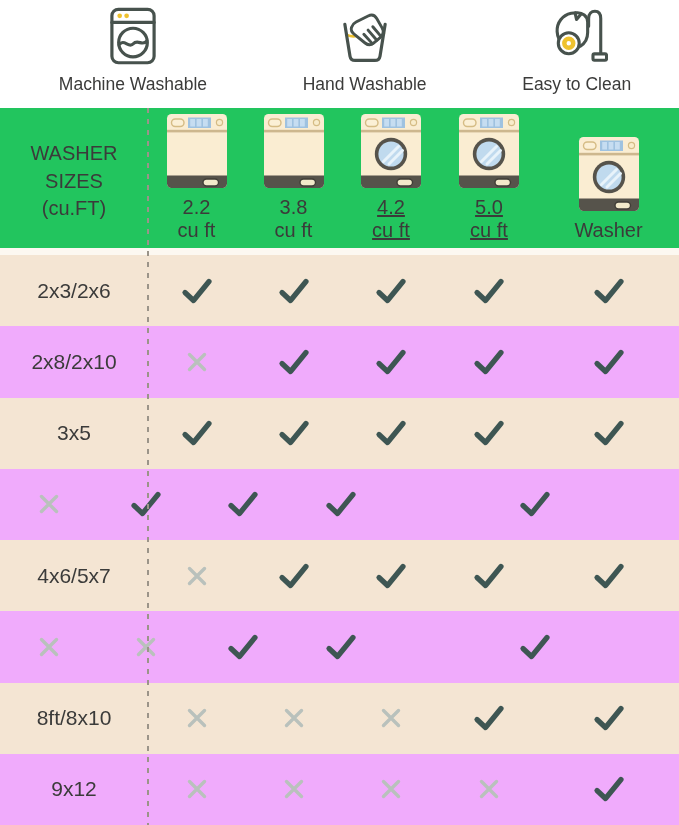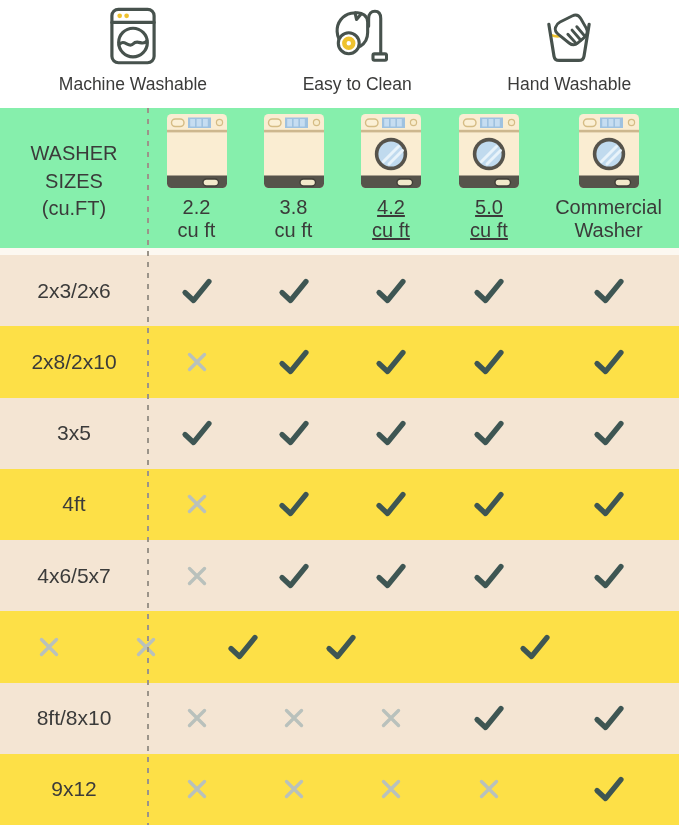--- a/index.html
+++ b/index.html
@@ -15,26 +15,26 @@
   .legend-item{display:flex;flex-direction:column;align-items:center;}
   .legend-icon{height:64px;display:flex;align-items:center;justify-content:center;}
   .legend-label{font-size:17.5px;margin-top:6px;color:#3B3B3A;}
   
   .table{position:relative;height:717px;display:flex;flex-direction:column;}
   .divider{
     position:absolute;left:147px;top:0;bottom:0;width:2px;z-index:5;
     background:repeating-linear-gradient(to bottom,#9B9489 0 5px,transparent 5px 11px);
   }
   .thead{
-    height:147px;flex:none;display:flex;background:#86efac;
+    height:147px;flex:none;display:flex;background:#22c55e;
     box-shadow:inset 0 -7px 0 #FCF8F1;
   }
   .trow{flex:1;display:flex;}
   .trow.dark{background:#F4E5D3;}
-  .trow.light{background:#fde047;}
+  .trow.light{background:#f0abfc;}
   .c0{width:148px;flex:none;}
   .c1,.c2{width:97px;flex:none;}
   .c3,.c4{width:98px;flex:none;text-decoration:underline;}
   .c5{flex:1;}
   .cell{display:flex;align-items:center;justify-content:center;}
   .corner{flex-direction:column;font-size:20px;line-height:1.38;text-align:center;}
   .hcell{flex-direction:column;justify-content:flex-end;padding-bottom:12px;box-sizing:border-box;}
   .washer-icon{line-height:0;margin-bottom:7px;}
   .col-label{font-size:20px;line-height:1.18;text-align:center;}
   .row-label{font-size:21px;}
@@ -56,49 +56,49 @@
     </g>
     <circle cx="17.8" cy="10.5" r="2.5" fill="#EFC22E"></circle>
     <circle cx="25.2" cy="10.5" r="2.5" fill="#EFC22E"></circle>
   </svg>
         </span>
     <span class="legend-label">Machine Washable</span>
   </div>
 
   <div class="legend-item">
     <span class="legend-icon">
-          <svg width="62" height="62" viewBox="0 0 64 64">
-    <g fill="none" stroke="#47524D" stroke-width="3.2" stroke-linecap="round" stroke-linejoin="round">
-      <path d="M26 8.5 C17 10.5 11 18 11.5 27.5 C11.8 33.5 14.5 38.5 19 41.5 C24 45 30.5 45.5 35.5 42.5 C40.5 39.5 43 34.5 43 28.5 L43 17.5 C43 11.5 37.5 7.5 31.5 8 Z"></path>
-      <path d="M30 8.2 L31.5 15 L36 9.5"></path>
-      <path d="M44 22 L44 14 C44 9 47 6.5 50.5 6.5 C54 6.5 56.5 9 56.5 14 L56.5 50"></path>
-      <rect x="48.5" y="50.5" width="14" height="6.5" rx="1.5"></rect>
-    </g>
-    <circle cx="23.5" cy="39.5" r="10.8" fill="#FFFFFF" stroke="#47524D" stroke-width="3.2"></circle>
-    <circle cx="23.5" cy="39.5" r="4.6" fill="none" stroke="#EFC22E" stroke-width="4.6"></circle>
-  </svg>
-        </span>
-    <span class="legend-label">Easy to Clean</span>
-  </div>
-
-  <div class="legend-item">
-    <span class="legend-icon">
           <svg width="60" height="60" viewBox="0 0 64 64">
     <path d="M12.5 30.8 C16.5 32.5 20 32.7 23 32" fill="none" stroke="#EFC22E" stroke-width="2.8" stroke-linecap="round"></path>
     <path d="M41 30.2 C45.5 31 49.5 30.5 52.2 29" fill="none" stroke="#EFC22E" stroke-width="2.8" stroke-linecap="round"></path>
     <path d="M10.5 19.5 L16 53.5 C16.5 56.5 18.5 58 21.5 58 L42.5 58 C45.5 58 47.5 56.5 48 53.5 L53.5 19.5" fill="none" stroke="#47524D" stroke-width="3.4" stroke-linecap="round" stroke-linejoin="round"></path>
     <g transform="rotate(-40 33 25)" fill="#FFFFFF" stroke="#47524D" stroke-width="3.1" stroke-linecap="round" stroke-linejoin="round">
       <path d="M22.5 13.5 C20 15 19.5 18.5 20.3 22 L23 35.5 C23.8 39.5 26 41.5 29.8 41.5 L38.5 41.5 C43.5 41.5 46.5 39 47.3 34.5 L49.3 23.5 C50 19.5 48 16.5 44 15.5 L30 12.2 C27 11.5 24.5 12.3 22.5 13.5 Z"></path>
       <path d="M28.5 41 L28 27.5" fill="none"></path>
       <path d="M34.5 41.3 L34.3 27" fill="none"></path>
       <path d="M40.5 41 L40.5 27.5" fill="none"></path>
     </g>
   </svg>
         </span>
     <span class="legend-label">Hand Washable</span>
+  </div>
+
+  <div class="legend-item">
+    <span class="legend-icon">
+          <svg width="62" height="62" viewBox="0 0 64 64">
+    <g fill="none" stroke="#47524D" stroke-width="3.2" stroke-linecap="round" stroke-linejoin="round">
+      <path d="M26 8.5 C17 10.5 11 18 11.5 27.5 C11.8 33.5 14.5 38.5 19 41.5 C24 45 30.5 45.5 35.5 42.5 C40.5 39.5 43 34.5 43 28.5 L43 17.5 C43 11.5 37.5 7.5 31.5 8 Z"></path>
+      <path d="M30 8.2 L31.5 15 L36 9.5"></path>
+      <path d="M44 22 L44 14 C44 9 47 6.5 50.5 6.5 C54 6.5 56.5 9 56.5 14 L56.5 50"></path>
+      <rect x="48.5" y="50.5" width="14" height="6.5" rx="1.5"></rect>
+    </g>
+    <circle cx="23.5" cy="39.5" r="10.8" fill="#FFFFFF" stroke="#47524D" stroke-width="3.2"></circle>
+    <circle cx="23.5" cy="39.5" r="4.6" fill="none" stroke="#EFC22E" stroke-width="4.6"></circle>
+  </svg>
+        </span>
+    <span class="legend-label">Easy to Clean</span>
   </div>
 </div>
   <div class="table" id="table">
     <div class="divider"></div>
     <div class="thead" id="thead">
       <div class="cell c0 corner" id="corner">
           <span>WASHER</span>
           <span>SIZES</span>
           <span>(cu.FT)</span>
         </div>
@@ -186,21 +186,20 @@
     <rect x="30.6" y="6" width="4.8" height="7.5" fill="#C6DDF1"></rect>
     <rect x="37" y="6" width="4.8" height="7.5" fill="#C6DDF1"></rect>
     <circle cx="53.5" cy="9.5" r="3.1" fill="#F8ECCB" stroke="#D5BC85" stroke-width="1.2"></circle>
     <rect x="1" y="16.8" width="60" height="2.6" fill="#CDB78E"></rect>
     <circle cx="31" cy="41" r="16.2" fill="#56534B"></circle>
     <circle cx="31" cy="41" r="12.6" fill="#C0DAEE"></circle>
     <path d="M23.5 48.5 L38.5 33.5 M29 51 L42.5 37.5" stroke="#E8F3FA" stroke-width="3" stroke-linecap="round"></path>
     <path d="M1 62.5 H61 V70.5 A4.5 4.5 0 0 1 56.5 75 H5.5 A4.5 4.5 0 0 1 1 70.5 Z" fill="#56534B"></path>
     <rect x="37" y="66" width="15.5" height="7" rx="3.5" fill="#F2E9CA" stroke="#403E37" stroke-width="1.4"></rect>
   </svg></span>
-    <span class="col-label">Commercial</span>
     <span class="col-label">Washer</span>
   </div>
 </div>
 
   <div class="trow dark">
     <div class="cell c0 row-label">2x3/2x6</div>
   <div class="cell c1">
           <span class="mark"><svg width="38" height="38" viewBox="0 0 38 38">
     <path d="M7 20.5 L15.5 28.5 L31 9.5" fill="none" stroke="#3E5653" stroke-width="5.2" stroke-linecap="round" stroke-linejoin="round"></path>
   </svg></span>
@@ -279,21 +278,20 @@
   </svg></span>
         </div>
         <div class="cell c5">
           <span class="mark"><svg width="38" height="38" viewBox="0 0 38 38">
     <path d="M7 20.5 L15.5 28.5 L31 9.5" fill="none" stroke="#3E5653" stroke-width="5.2" stroke-linecap="round" stroke-linejoin="round"></path>
   </svg></span>
         </div>
       </div>
 
   <div class="trow light">
-    <div class="cell c0 row-label">4ft</div>
   <div class="cell c1">
           <span class="mark"><svg width="30" height="30" viewBox="0 0 30 30">
     <path d="M7.5 7.5 L22.5 22.5 M22.5 7.5 L7.5 22.5" fill="none" stroke="#B9C1BC" stroke-width="3.4" stroke-linecap="round"></path>
   </svg></span>
         </div>
         <div class="cell c2">
           <span class="mark"><svg width="38" height="38" viewBox="0 0 38 38">
     <path d="M7 20.5 L15.5 28.5 L31 9.5" fill="none" stroke="#3E5653" stroke-width="5.2" stroke-linecap="round" stroke-linejoin="round"></path>
   </svg></span>
         </div>

